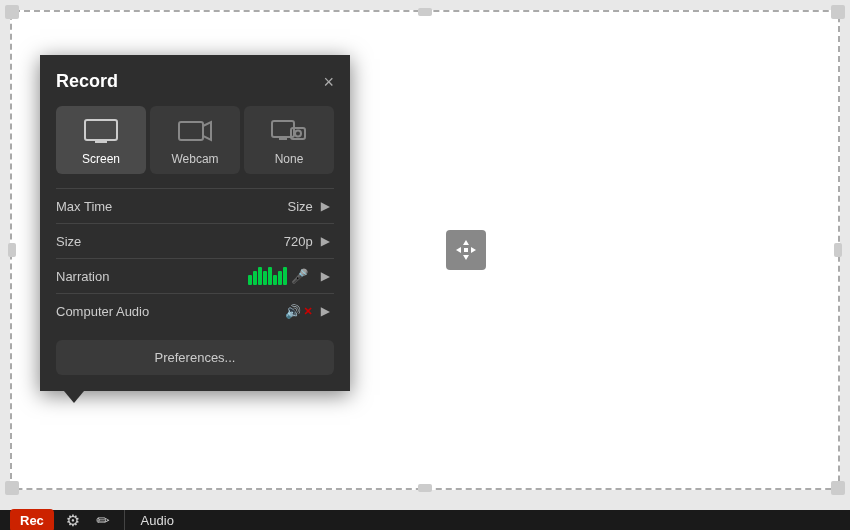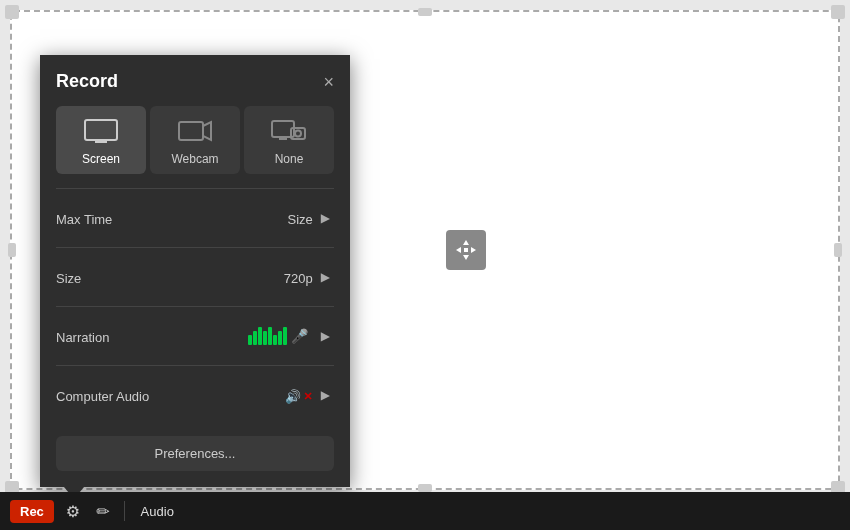--- a/index.html
+++ b/index.html
@@ -141,23 +141,23 @@
     }
 
     .mode-btn svg {
       width: 36px;
       height: 28px;
     }
 
     
     .settings-row {
       display: flex;
-      align-items: flex-end;
+      align-items: center;
       justify-content: space-between;
-      padding: 20px 0;
+      padding: 8px 0;
       border-top: 1px solid #444;
       color: #ccc;
       font-size: 13px;
     }
 
     .row-label { flex: 1; }
 
     .row-value {
       color: #ccc;
       font-size: 13px;
@@ -220,21 +220,21 @@
       cursor: pointer;
       text-align: center;
     }
 
     
     .bottom-toolbar {
       position: absolute;
       bottom: 0;
       left: 0;
       right: 0;
-      height: 38px;
+      height: 20px;
       background: #1a1a1a;
       display: flex;
       align-items: center;
       padding: 0 10px;
       gap: 8px;
     }
 
     .rec-btn {
       background: #cc2200;
       color: white;

